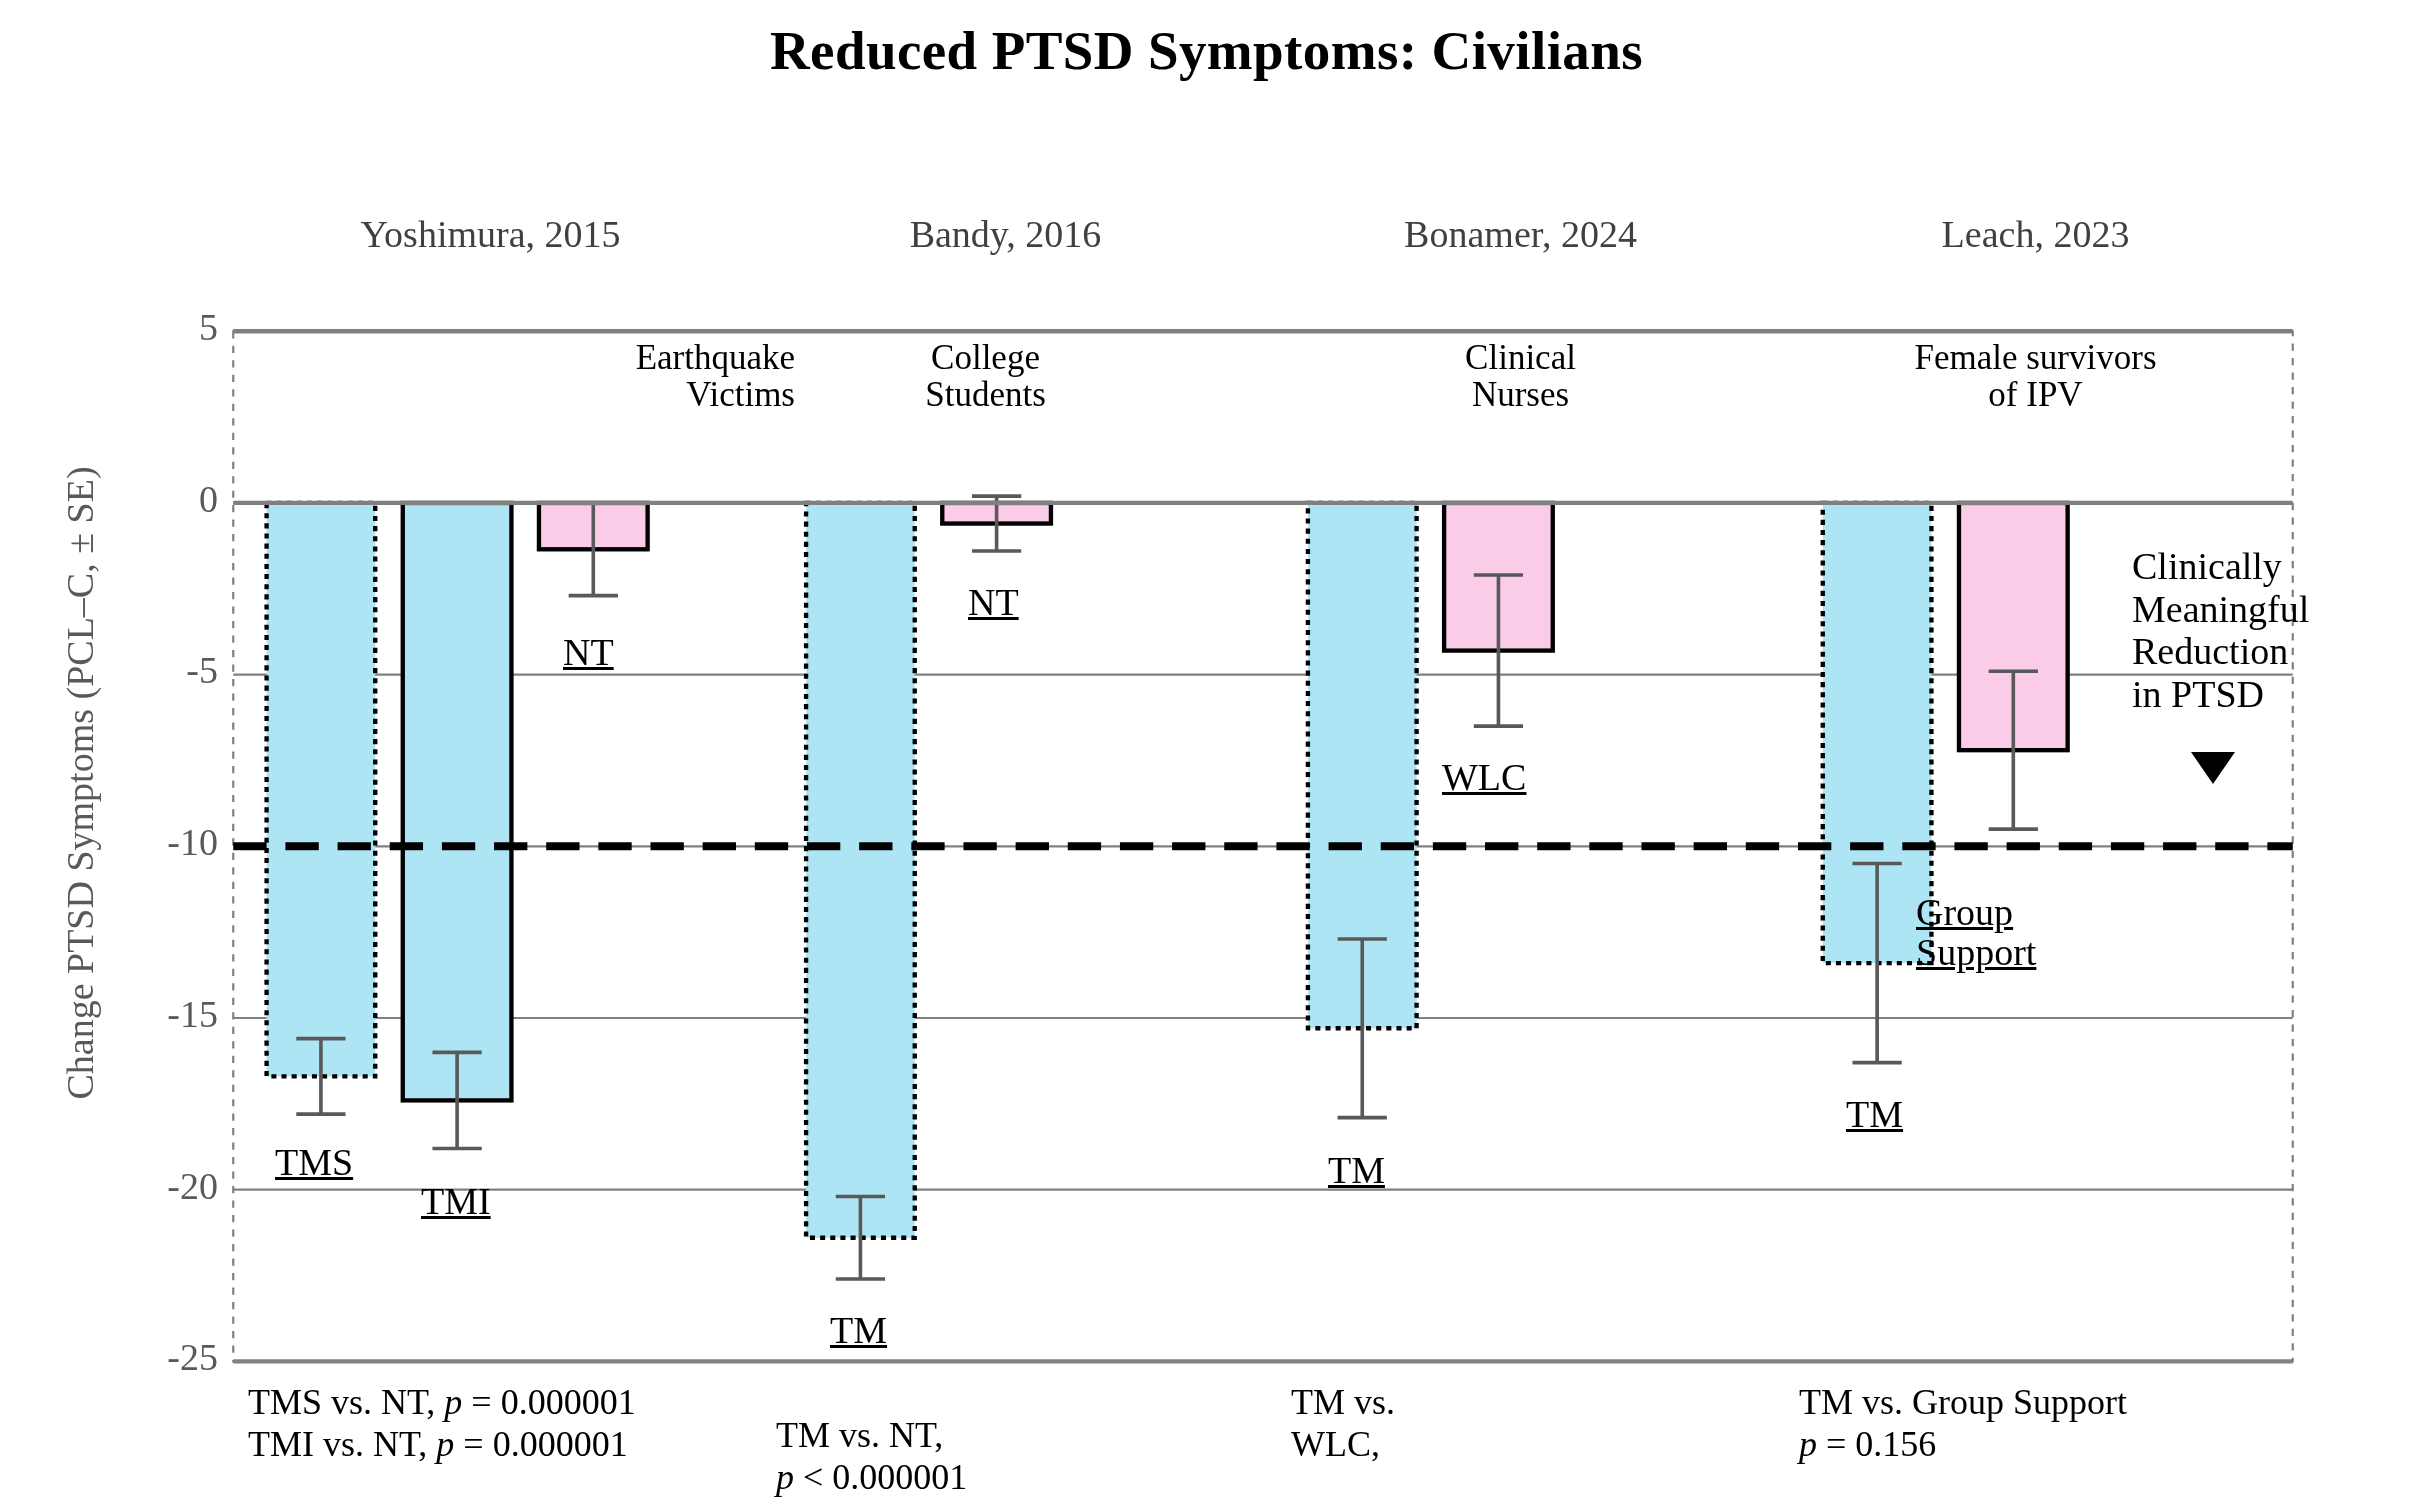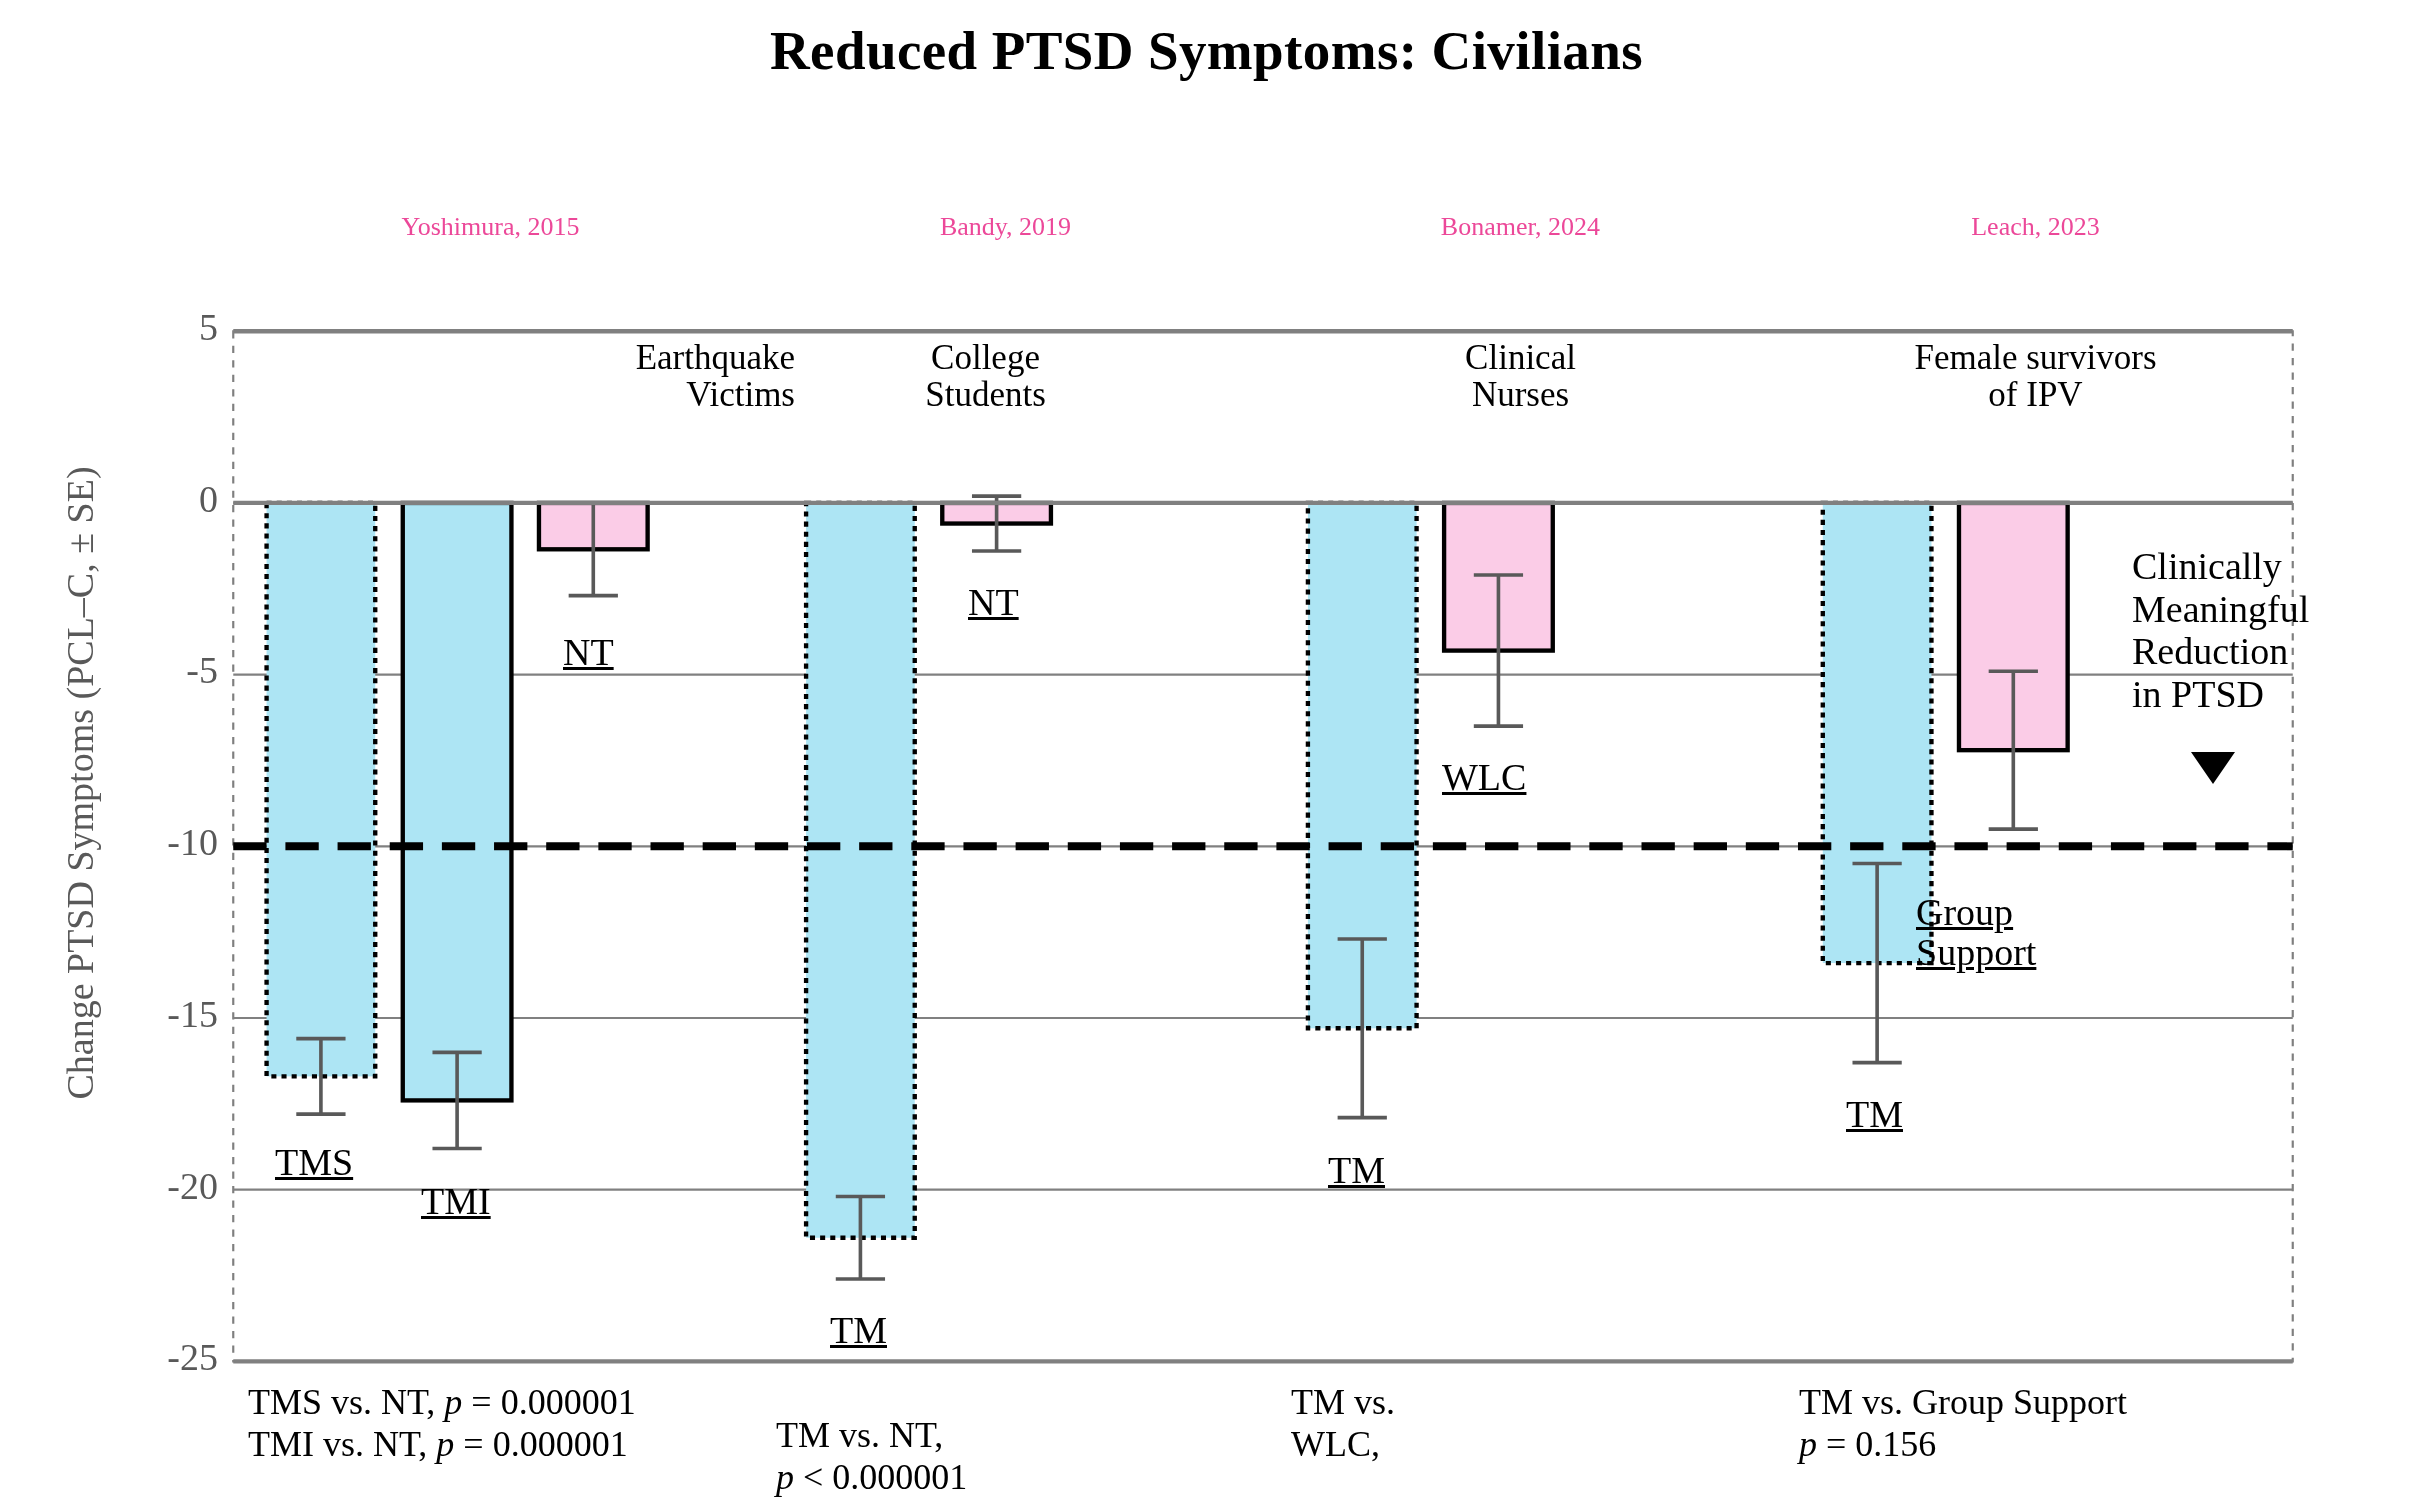--- a/index.html
+++ b/index.html
@@ -8,21 +8,21 @@
   .chart-title{
     position:absolute;left:0;top:19px;width:2413px;text-align:center;
     font-size:55px;font-weight:bold;letter-spacing:0.4px;
   }
   .ylabel{
     position:absolute;left:-464px;top:761px;width:1087px;text-align:center;
     transform:rotate(-90deg);transform-origin:center center;
     font-size:38px;color:#595959;white-space:nowrap;
   }
   .study-head{
-    position:absolute;text-align:center;font-size:26px;color:#ec4899;white-space:nowrap;
+    position:absolute;text-align:center;font-size:38px;color:#404040;white-space:nowrap;
   }
   .pop-label{
     position:absolute;text-align:center;font-size:35px;line-height:1.07;color:#000;
   }
   .tick{
     position:absolute;text-align:right;font-size:38px;color:#595959;width:138px;
   }
   .barlabel{position:absolute;font-size:38px;color:#000;white-space:nowrap;line-height:1.05;text-decoration:underline;}
   .annot{
     position:absolute;font-size:38px;line-height:1.12;color:#000;text-align:left;
@@ -94,21 +94,21 @@
       <div class="tick" style="left: 80px; top: 305px;">5</div>
       <div class="tick" style="left: 80px; top: 477px;">0</div>
       <div class="tick" style="left: 80px; top: 648px;">-5</div>
       <div class="tick" style="left: 80px; top: 820px;">-10</div>
       <div class="tick" style="left: 80px; top: 992px;">-15</div>
       <div class="tick" style="left: 80px; top: 1164px;">-20</div>
       <div class="tick" style="left: 80px; top: 1335px;">-25</div>
       <div class="study-head" style="left: 186px; top: 212px; width: 609px;">Yoshimura, 2015</div>
       <div class="pop-label" style="left: 186px; top: 339px; width: 609px; text-align: right;">Earthquake<br>Victims</div>
       <div class="foot" style="left: 248px; top: 1381px;">TMS  vs. NT, <i>p</i> = 0.000001<br>TMI vs. NT,  <i>p</i> =  0.000001</div>
-      <div class="study-head" style="left: 701px; top: 212px; width: 609px;">Bandy, 2019</div>
+      <div class="study-head" style="left: 701px; top: 212px; width: 609px;">Bandy, 2016</div>
       <div class="pop-label" style="left: 681px; top: 339px; width: 609px;">College<br>Students</div>
       <div class="foot" style="left: 776px; top: 1414px;">TM vs. NT,<br><i>p</i> &lt; 0.000001</div>
       <div class="study-head" style="left: 1216px; top: 212px; width: 609px;">Bonamer, 2024</div>
       <div class="pop-label" style="left: 1216px; top: 339px; width: 609px;">Clinical<br>Nurses</div>
       <div class="foot" style="left: 1291px; top: 1381px;">TM vs.<br>WLC,</div>
       <div class="study-head" style="left: 1731px; top: 212px; width: 609px;">Leach, 2023</div>
       <div class="pop-label" style="left: 1731px; top: 339px; width: 609px;">Female survivors<br>of IPV</div>
       <div class="foot" style="left: 1799px; top: 1381px;">TM vs. Group Support<br><i>p</i> = 0.156</div>
       <div class="barlabel" style="left: 275px; top: 1143px;">TMS</div>
       <div class="barlabel" style="left: 421px; top: 1182px;">TMI</div>

